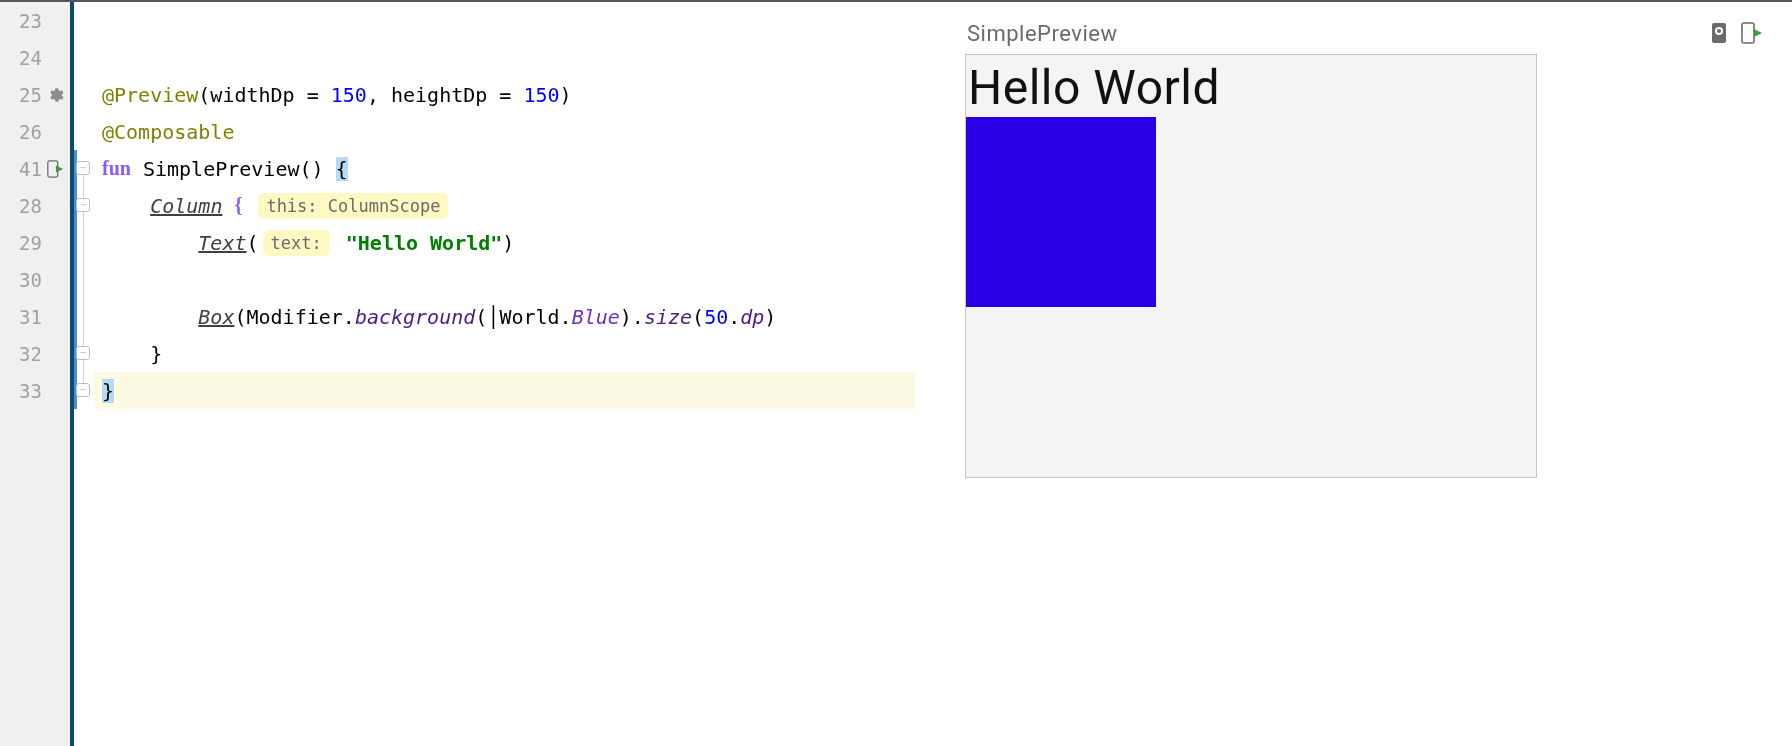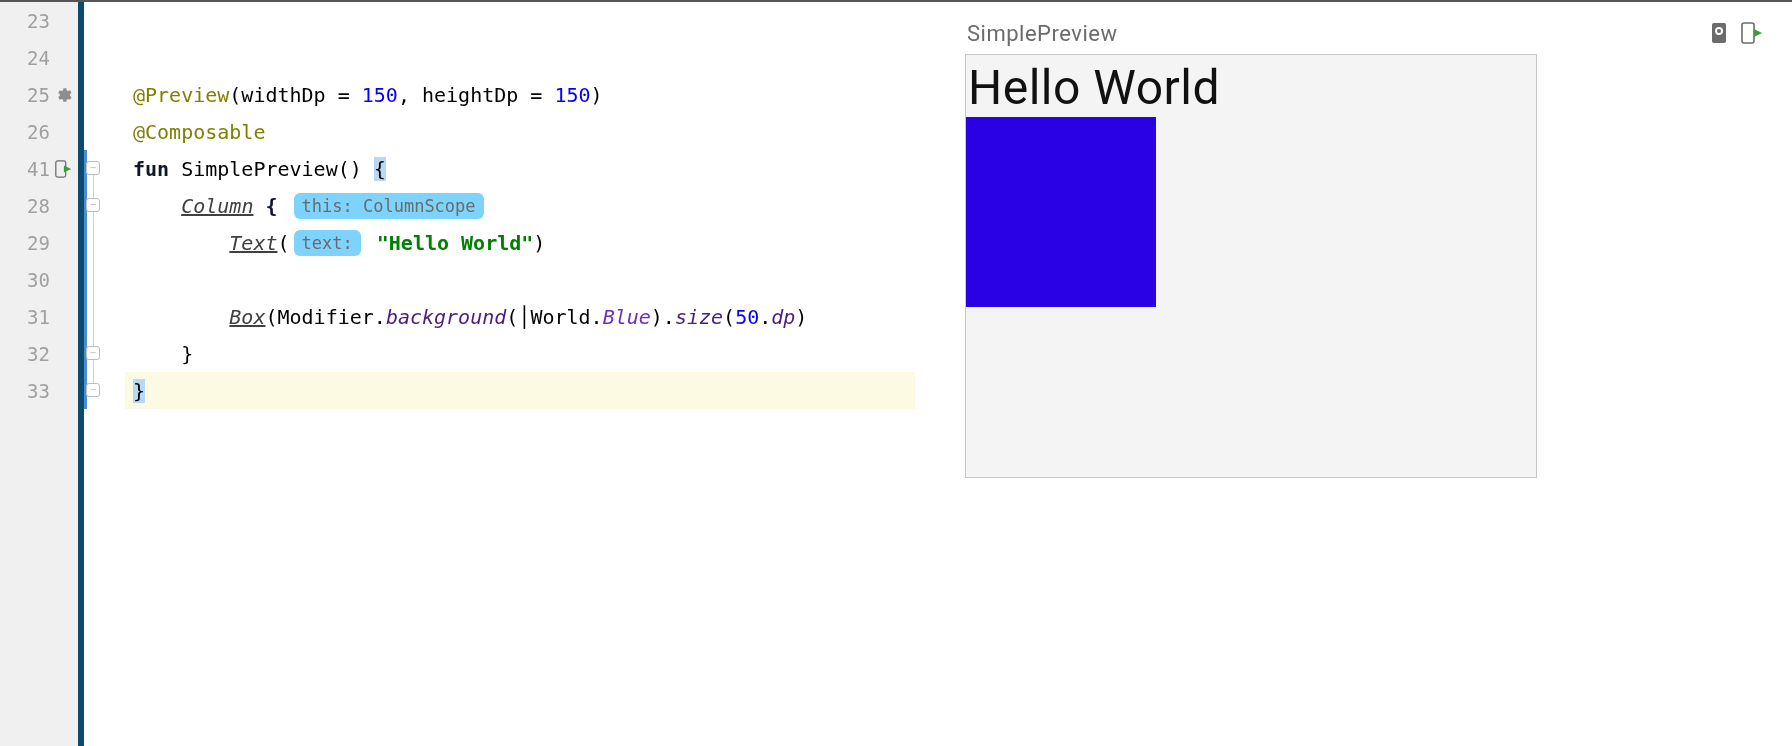--- a/index.html
+++ b/index.html
@@ -19,23 +19,23 @@
     height: 100%;
     border-top: 2px solid #555;
   }
   .editor-pane {
     flex: 1;
     display: flex;
     background: #fff;
     min-width: 0;
   }
   .gutter {
-    width: 84px;
+    width: 74px;
     background: #f0f0f0;
-    border-right: 6px solid #0c4a6e;
+    border-right: 4px solid #0c4a6e;
     flex-shrink: 0;
     position: relative;
   }
   .folding-strip {
     width: 20px;
     background: #fff;
     flex-shrink: 0;
     position: relative;
   }
   .gutter-row {
@@ -93,35 +93,34 @@
     min-width: 0;
     overflow: hidden;
   }
   .code-line {
     height: 37px;
     display: flex;
     align-items: center;
     white-space: pre;
     padding-left: 8px;
     position: relative;
-    margin-left: 21px;
   }
   .code-line.current {
     background: #fdfae3;
   }
   .tok-annot { color: #808000; }
-  .tok-kw { color: #0f172a; font-weight: bold; }
+  .tok-kw { color: #8b5cf6; font-weight: bold; font-family: Liberation Serif, serif; }
   .tok-num { color: #0000ff; }
   .tok-str { color: #008000; font-weight: bold; }
   .tok-call { color: #404040; font-style: italic; text-decoration: underline; }
   .tok-ext { color: #4a1e7f; font-style: italic; }
   .tok-enum { color: #6a2fbf; font-style: italic; }
   .hl-brace { background: #b8d9f5; }
   .hint {
-    background: #7dd3fc;
+    background: #fef9c3;
     color: #6b6b6b;
     border-radius: 6px;
     padding: 0 8px;
     font-size: 17px;
     font-style: normal;
     margin: 0 4px;
     display: inline-flex;
     align-items: center;
     height: 26px;
   }

